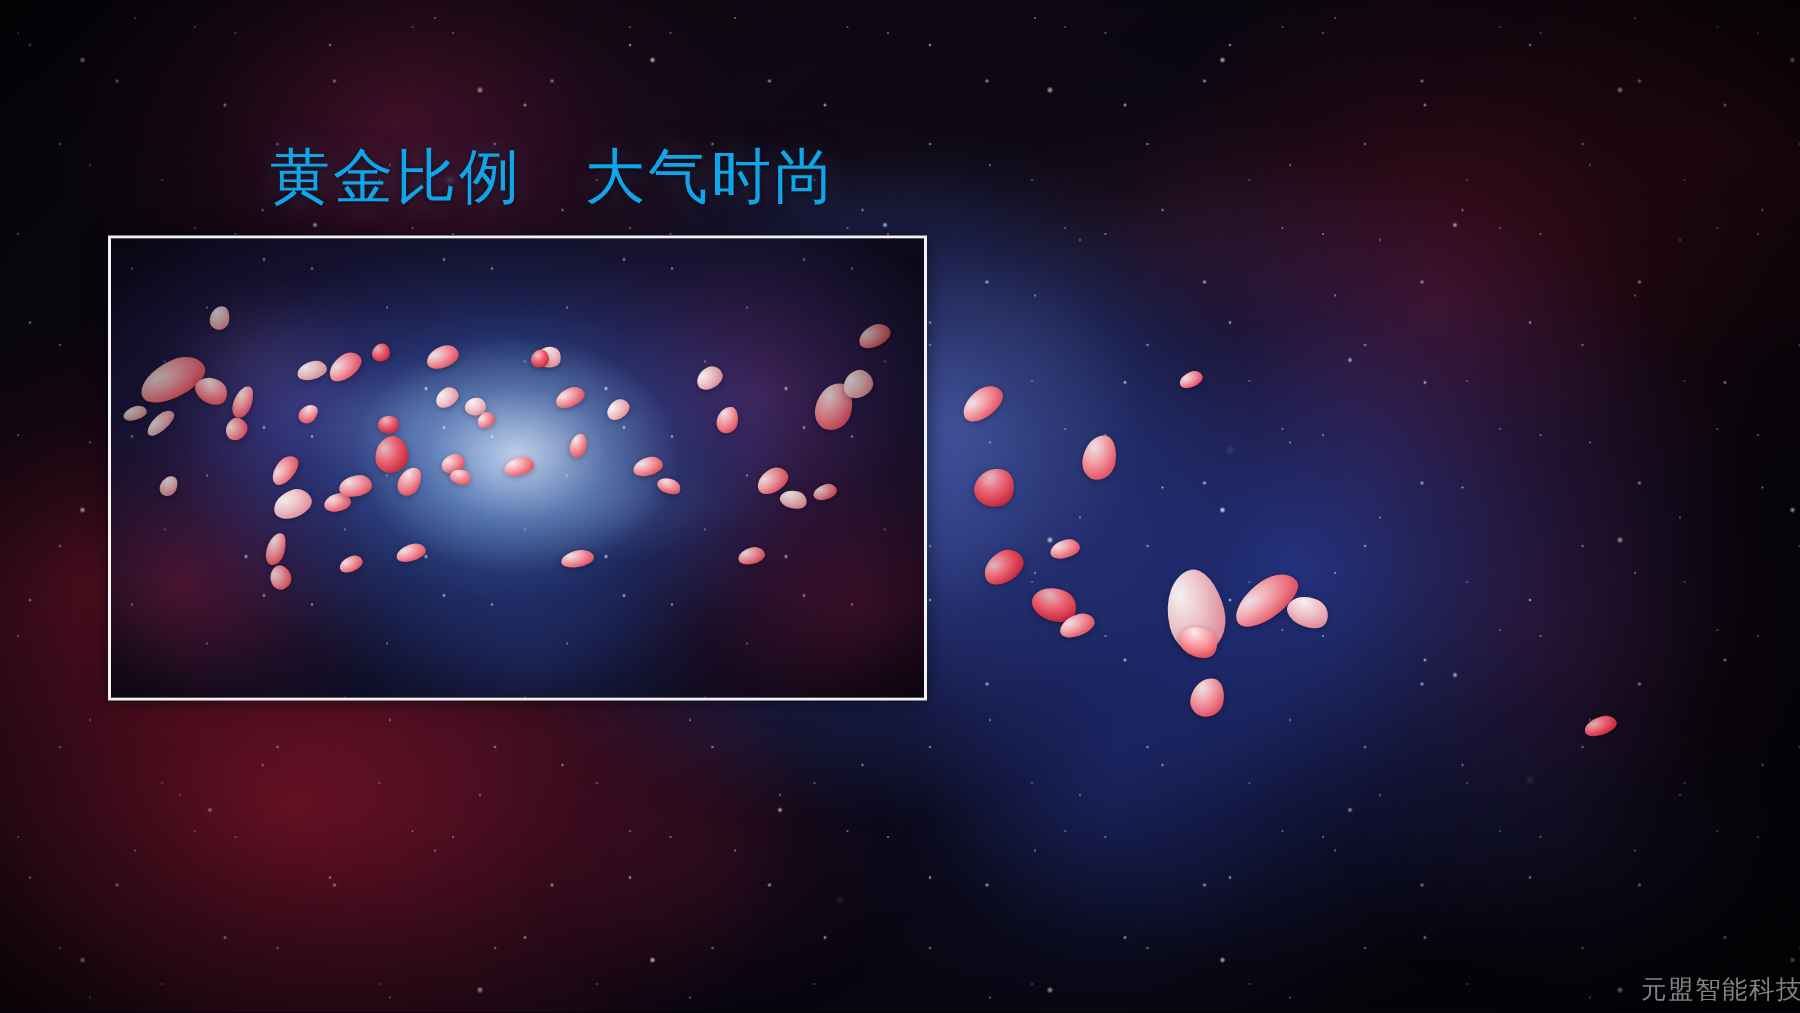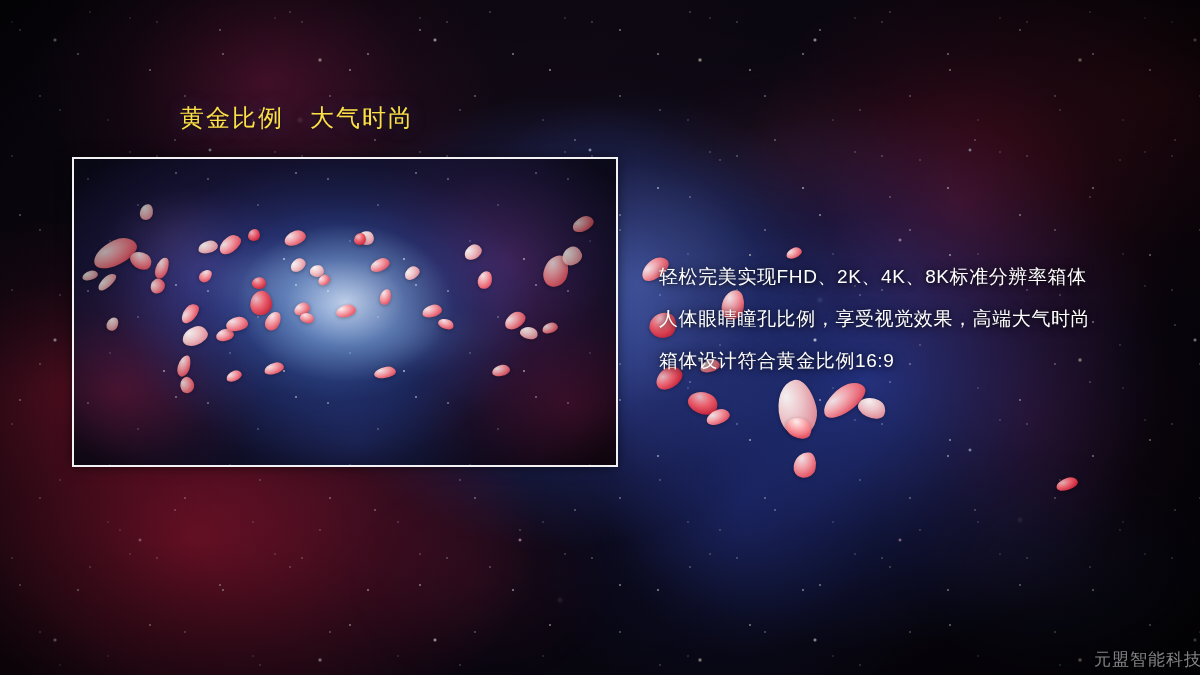--- a/index.html
+++ b/index.html
@@ -93,22 +93,22 @@
       radial-gradient(3px 3px at 300px 120px, rgba(255,255,255,.55), transparent 70%),
       radial-gradient(3px 3px at 820px 300px, rgba(190,215,255,.5), transparent 70%),
       radial-gradient(3px 3px at 1020px 520px, rgba(255,255,255,.45), transparent 70%),
       radial-gradient(3px 3px at 560px 600px, rgba(255,210,230,.45), transparent 70%);
     filter:blur(1.4px);
   }
 
   
   #title {
     position:absolute; left:180px; top:101px;
-    font-size:24px; line-height:34px;
-    color:#fde047; letter-spacing:2px;
+    font-size:40px; line-height:34px;
+    color:#0ea5e9; letter-spacing:2px;
     text-shadow:0 1px 6px rgba(0,0,0,.75), 0 0 18px rgba(120,140,220,.35);
     white-space:pre;
   }
 
   
   #panel {
     position:absolute; left:72px; top:157px;
     width:546px; height:310px;
     border:2px solid #f2f2f4;
     box-shadow:0 0 12px rgba(0,0,0,.55);
@@ -272,21 +272,16 @@
   <div class="petal" style="left:706px; top:410px; width:24px; height:14px; transform:rotate(-18deg);"></div>
   <div class="petal" style="left:722px; top:290px; width:22px; height:30px; transform:rotate(8deg);"></div>
   <div class="petal pale" style="left:778px; top:380px; width:38px; height:56px; transform:rotate(-14deg);"></div>
   <div class="petal" style="left:786px; top:418px; width:26px; height:20px; transform:rotate(28deg);"></div>
   <div class="petal" style="left:820px; top:388px; width:48px; height:24px; transform:rotate(-34deg);"></div>
   <div class="petal pale" style="left:858px; top:398px; width:28px; height:20px; transform:rotate(26deg);"></div>
   <div class="petal" style="left:794px; top:452px; width:22px; height:26px; transform:rotate(10deg);"></div>
   <div class="petal deep" style="left:1056px; top:478px; width:22px; height:12px; transform:rotate(-16deg);"></div>
   <div class="petal" style="left:786px; top:248px; width:16px; height:10px; transform:rotate(-20deg);"></div>
 
-  <div id="body-copy">
-    <div class="line">轻松完美实现FHD、2K、4K、8K标准分辨率箱体</div>
-    <div class="line">人体眼睛瞳孔比例，享受视觉效果，高端大气时尚</div>
-    <div class="line">箱体设计符合黄金比例16:9</div>
-  </div>
 
   <div id="watermark">元盟智能科技</div>
 
 </div>
 
 </body></html>

